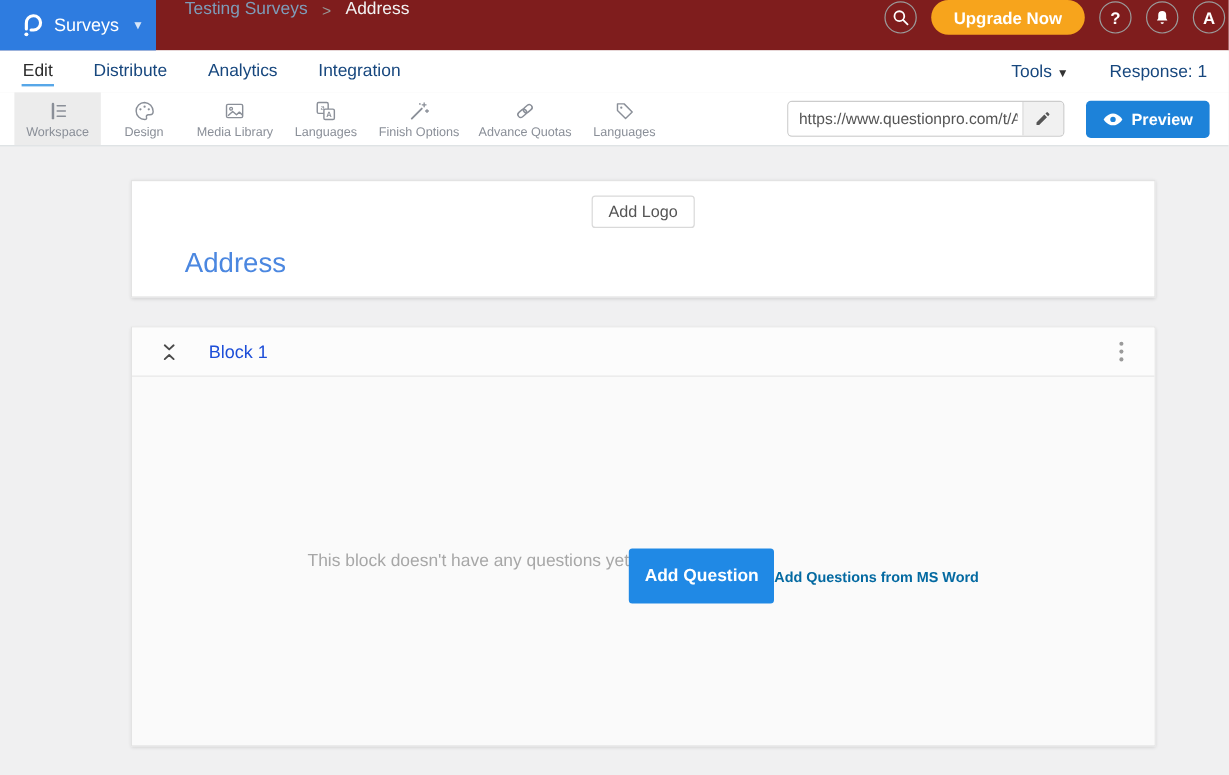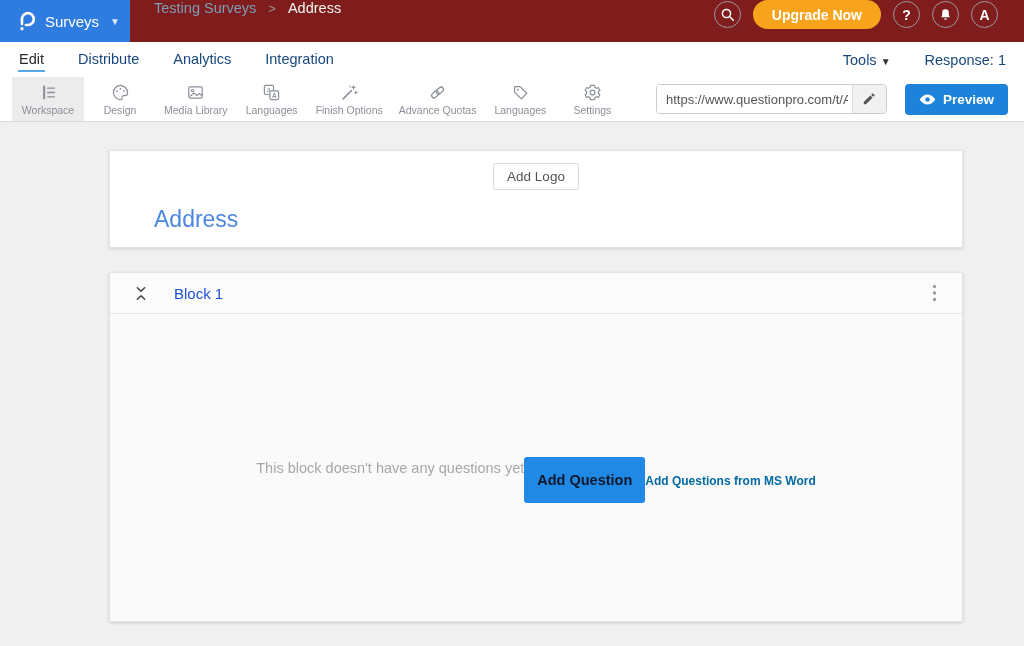--- a/index.html
+++ b/index.html
@@ -15,21 +15,21 @@
   .logo-section {
     width:130px; height:100%; background:#2e7ce0; color:#fff;
     display:flex; align-items:center; padding:0 10px 0 15px; gap:9px; cursor:pointer;
   }
   .logo-section .product { font-size:15px; color:#fff; }
   .logo-section .caret { font-size:10px; color:#d8e6f8; margin-left:2px; }
   .breadcrumb { display:flex; align-items:center; gap:12px; margin-left:24px; font-size:14.5px; }
   .bc-parent { color:#7e9cb8; cursor:pointer; }
   .bc-sep { color:#9a9a9a; font-size:13px; }
   .bc-current { color:#f2f2f2; }
-  .topbar-right { margin-left:auto; display:flex; align-items:center; gap:12px; padding-right:26px; }
+  .topbar-right { margin-left:auto; display:flex; align-items:center; gap:12px; padding-right:3px; }
   .circle-btn {
     width:27px; height:27px; border-radius:50%; border:1.5px solid #9b9b9b;
     background:transparent; color:#fff; display:flex; align-items:center; justify-content:center;
     font-size:14px; font-weight:bold; cursor:pointer; font-family:"Liberation Sans",sans-serif;
   }
   .upgrade-btn {
     height:29px; border:none; border-radius:15px; background:#f7a41c; color:#fff;
     font-size:14px; font-weight:bold; padding:0 19px; cursor:pointer;
     font-family:"Liberation Sans",sans-serif;
   }
@@ -84,21 +84,21 @@
   .collapse-btn { background:none; border:none; cursor:pointer; display:flex; padding:2px; }
   .block-title { font-size:15px; color:#1d4ed8; margin-left:24px; }
   .kebab-btn { margin-left:auto; background:none; border:none; cursor:pointer; display:flex; padding:3px 5px; }
   .block-body {
     flex:1; background:#fafafa; display:flex; flex-direction:row; align-items:center;
     justify-content:center;
   }
   .empty-msg { font-size:14.5px; color:#a7a7a7; }
   .btn-row { display:flex; gap:8px; margin-top:24px; }
   .btn-primary {
-    background:#2089e5; color:#0f172a; border:none; border-radius:3px; font-size:14.5px;
+    background:#2089e5; color:#ffffff; border:none; border-radius:3px; font-size:14.5px;
     font-weight:bold; padding:15px 13px; cursor:pointer; font-family:"Liberation Sans",sans-serif;
   }
   .btn-gray {
     background:#9b9b9b; color:#fff; border:none; border-radius:3px; font-size:14.5px;
     font-weight:bold; padding:7px 13px; cursor:pointer; font-family:"Liberation Sans",sans-serif;
   }
   .msword-link { margin-top:27px; font-size:12px; font-weight:bold; color:#0369a1; cursor:pointer; text-decoration:none; }
 </style>
 </head>
 <body>
@@ -204,27 +204,20 @@
       </g>
     </svg>
     <span class="lbl">Advance Quotas</span>
   </div>
   <div class="tool-item">
     <svg width="19" height="19" viewBox="0 0 24 24">
       <path d="M4.5 4.5 h7 l8.5 8.5 -7 7 -8.5 -8.5 z" stroke="#8a8f98" stroke-width="1.5" fill="none" stroke-linejoin="round"></path>
       <circle cx="8.5" cy="8.5" r="1.2" fill="#8a8f98"></circle>
     </svg>
     <span class="lbl">Languages</span>
-  </div>
-  <div class="tool-item">
-    <svg width="19" height="19" viewBox="0 0 24 24">
-      <circle cx="12" cy="12" r="3" stroke="#8a8f98" stroke-width="1.5" fill="none"></circle>
-      <path d="M19.4 13.3a7.6 7.6 0 0 0 0-2.6l2-1.5-2-3.4-2.3 1a7.6 7.6 0 0 0-2.2-1.3L14.5 3h-5l-.4 2.5a7.6 7.6 0 0 0-2.2 1.3l-2.3-1-2 3.4 2 1.5a7.6 7.6 0 0 0 0 2.6l-2 1.5 2 3.4 2.3-1a7.6 7.6 0 0 0 2.2 1.3l.4 2.5h5l.4-2.5a7.6 7.6 0 0 0 2.2-1.3l2.3 1 2-3.4z" stroke="#8a8f98" stroke-width="1.4" fill="none" stroke-linejoin="round"></path>
-    </svg>
-    <span class="lbl">Settings</span>
   </div>
   <div class="toolbar-right">
     <div class="url-box">
       <input type="text" readonly="" value="https://www.questionpro.com/t/A" style="">
       <button class="url-edit">
         <svg width="14" height="14" viewBox="0 0 24 24">
           <path d="M3 17.2V21h3.8L18 9.8 14.2 6 3 17.2zM15.7 4.5l3.8 3.8 1.6-1.6a1.3 1.3 0 0 0 0-1.9l-1.9-1.9a1.3 1.3 0 0 0-1.9 0l-1.6 1.6z" fill="#555"></path>
         </svg>
       </button>
     </div>

